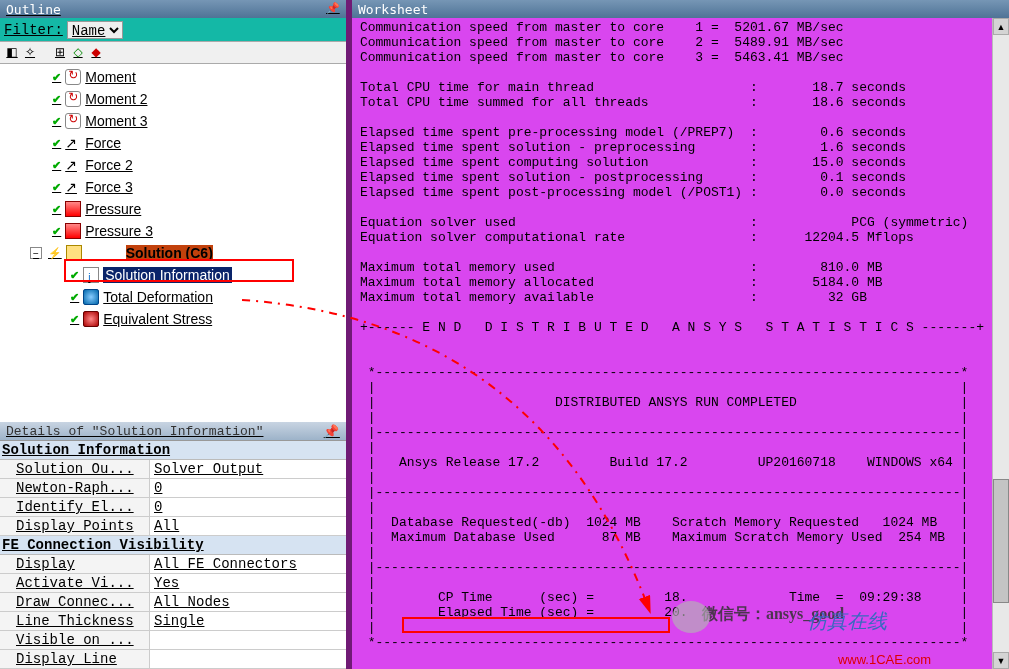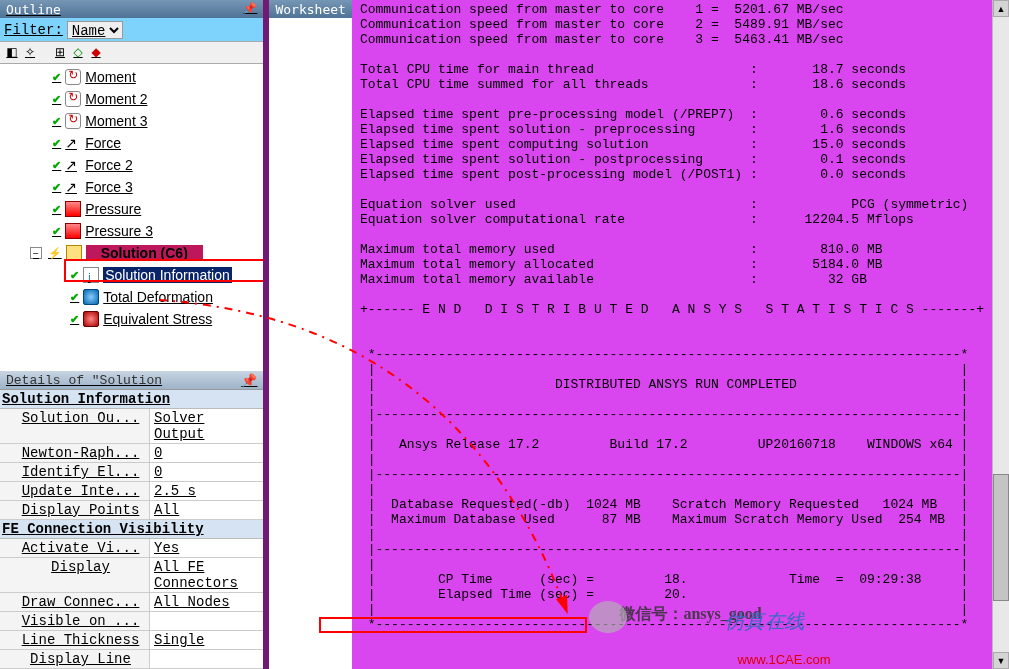--- a/index.html
+++ b/index.html
@@ -1,47 +1,47 @@
 <!DOCTYPE html>
 <html><head>
 <meta charset="utf-8">
 <style>
 * { margin: 0; padding: 0; box-sizing: border-box; }
 body { font-family: Tahoma, Arial, sans-serif; font-size: 12px; background: #fff; width: 1009px; height: 669px; overflow: hidden; display: flex; }
 .left-pane { width: 404px; display: flex; flex-direction: column; border-right: 6px solid #701a75; text-decoration: underline; }
-.right-pane { flex: 1; display: flex; position: relative; border-radius: 20px; }
+.right-pane { flex: 1; display: flex; flex-direction: column; position: relative; border-radius: 20px; }
 
 .pane-title { background: linear-gradient(#7696b5, #4f7396); color: #fff; padding: 2px 6px; font-size: 13px; display: flex; align-items: center; justify-content: space-between; height: 18px; font-family: "SimSun", monospace; }
 .pane-title .pin { width: 14px; height: 14px; display: inline-block; text-align: center; font-size: 11px; }
 
-.filter-row { display: flex; align-items: center; gap: 4px; padding: 2px 4px; border-bottom: 1px solid #aaa; background: #7dd3fc; height: 24px; font-family: "Courier New", monospace; font-size: 14px; }
+.filter-row { display: flex; align-items: center; gap: 4px; padding: 2px 4px; border-bottom: 1px solid #aaa; background: #14b8a6; height: 24px; font-family: "Courier New", monospace; font-size: 14px; }
 .filter-row select { font-family: inherit; font-size: 14px; border: 1px solid #999; height: 18px; }
 
 .toolbar { display: flex; gap: 2px; padding: 2px 4px; background: #f0f0f0; border-bottom: 1px solid #aaa; height: 22px; }
 .toolbar span { width: 16px; height: 16px; display: inline-flex; align-items: center; justify-content: center; font-size: 12px; }
 
 .tree { flex: 1; overflow: auto; background: #fff; padding: 2px 4px 2px 2px; font-family: Arial, sans-serif; font-size: 14px; }
 .tree-row { display: flex; align-items: center; height: 22px; gap: 4px; padding-left: 50px; white-space: nowrap; }
 .tree-row.indent2 { padding-left: 68px; }
 .tree-row .expander { width: 12px; height: 12px; border: 1px solid #888; display: inline-flex; align-items: center; justify-content: center; font-size: 10px; margin-right: 2px; }
 .tree-row .check { color: #0a0; font-weight: bold; font-size: 11px; }
 .tree-row .bolt { color: #a80; font-size: 11px; }
 .tree-row .icon { width: 16px; height: 16px; display: inline-block; }
 .tree-row .label { }
 .tree-row.sel-solution { background: #fff; }
-.sel-solution .label { background: #be185d; font-weight: bold; padding: 0 15px; }
+.sel-solution .label { background: #c2410c; font-weight: bold; padding: 0 0; margin-left: 40px; }
 .tree-row.sel-info { }
 .sel-info .label { background: #0a246a; color: #fff; padding: 0 2px; }
 .red-box1 { position: absolute; border: 2px solid #f00; pointer-events: none; }
 
 .details-title { background: linear-gradient(#c8d4e2, #9db3c9); color: #333; padding: 2px 6px; font-family: "Courier New", monospace; font-size: 13px; display: flex; justify-content: space-between; height: 18px; }
 .details-grid { font-family: "Courier New", monospace; font-size: 14px; border-top: 1px solid #999; }
 .details-grid .hdr { background: #d6e3f2; font-weight: bold; padding: 1px 2px; border-bottom: 1px solid #bbb; }
 .details-grid .row { display: flex; border-bottom: 1px solid #ccc; }
-.details-grid .row .c1 { width: 150px; padding: 1px 4px 1px 16px; border-right: 1px solid #ccc; background: #f4f4f4; text-align: center; }
+.details-grid .row .c1 { width: 150px; padding: 1px 4px 1px 16px; border-right: 1px solid #ccc; background: #f4f4f4; }
 .details-grid .row .c2 { flex: 1; padding: 1px 4px; }
 
 .worksheet { flex: 1; background: #d946ef; font-family: "Courier New", monospace; font-size: 13px; line-height: 15px; white-space: pre; overflow: hidden; padding: 2px 8px; position: relative; }
 
 .scrollbar-v { width: 17px; background: #e8e8e8; border-left: 1px solid #bbb; display: flex; flex-direction: column; }
 .scrollbar-v .arrow { height: 17px; background: #d4d4d4; border: 1px solid #aaa; display: flex; align-items: center; justify-content: center; font-size: 9px; }
 .scrollbar-v .track { flex: 1; position: relative; }
 .scrollbar-v .thumb { position: absolute; width: 100%; background: #c4c4c4; border: 1px solid #888; }
 
 .right-wrap { display: flex; flex: 1; }
@@ -160,47 +160,43 @@
       </div>
     <div class="row">
         <div class="c1">Newton-Raph...</div>
         <div class="c2">0</div>
       </div>
     <div class="row">
         <div class="c1">Identify El...</div>
         <div class="c2">0</div>
       </div>
     <div class="row">
-        <div class="c1">Update Inte...</div>
-        <div class="c2">2.5 s</div>
-      </div>
-    <div class="row">
         <div class="c1">Display Points</div>
         <div class="c2">All</div>
       </div>
     <div class="hdr">FE Connection Visibility</div>
     <div class="row">
+        <div class="c1">Display</div>
+        <div class="c2">All FE Connectors</div>
+      </div>
+    <div class="row">
         <div class="c1">Activate Vi...</div>
         <div class="c2">Yes</div>
       </div>
     <div class="row">
-        <div class="c1">Display</div>
-        <div class="c2">All FE Connectors</div>
-      </div>
-    <div class="row">
         <div class="c1">Draw Connec...</div>
         <div class="c2">All Nodes</div>
       </div>
     <div class="row">
+        <div class="c1">Line Thickness</div>
+        <div class="c2">Single</div>
+      </div>
+    <div class="row">
         <div class="c1">Visible on ...</div>
         <div class="c2"></div>
-      </div>
-    <div class="row">
-        <div class="c1">Line Thickness</div>
-        <div class="c2">Single</div>
       </div>
     <div class="row">
         <div class="c1">Display Line</div>
       </div>
   </div>
 </div>
 
 <div class="right-pane">
   <div class="pane-title">
     <span>Worksheet</span>
@@ -262,15 +258,15 @@
         <marker id="ah" markerWidth="10" markerHeight="10" refX="8" refY="3" orient="auto">
           <path d="M0,0 L0,6 L9,3 z" fill="#f00"></path>
         </marker>
       </defs>
     <path d="M 0 300 Q 300 320 408 612" stroke="#f00" stroke-width="2" fill="none" stroke-dasharray="8 6 2 6" marker-end="url(#ah)"></path>
   </svg>
   <div class="overlay red-box1" style="top:617px; left:50px; width:268px; height:16px"></div>
 
   <div class="watermark overlay" style="top:604px; left:350px; font-size:16px; color:rgba(50,50,50,0.85); font-weight:600">微信号：ansys_good</div>
   <div class="watermark overlay" style="top:608px; left:455px; font-size:20px; color:#3a68c0; font-weight:normal; font-style:italic">仿真在线</div>
-  <div class="watermark overlay" style="top:652px; left:468px; font-size:13px; color:#d00; font-family:Arial">www.1CAE.com</div>
+  <div class="watermark overlay" style="top:652px; left:486px; font-size:13px; color:#d00; font-family:Arial">www.1CAE.com</div>
   <div class="overlay" style="top:601px; left:320px; width:38px; height:32px; border-radius:50%; background:rgba(180,180,180,0.65)"></div>
 </div>
 
 </body></html>

